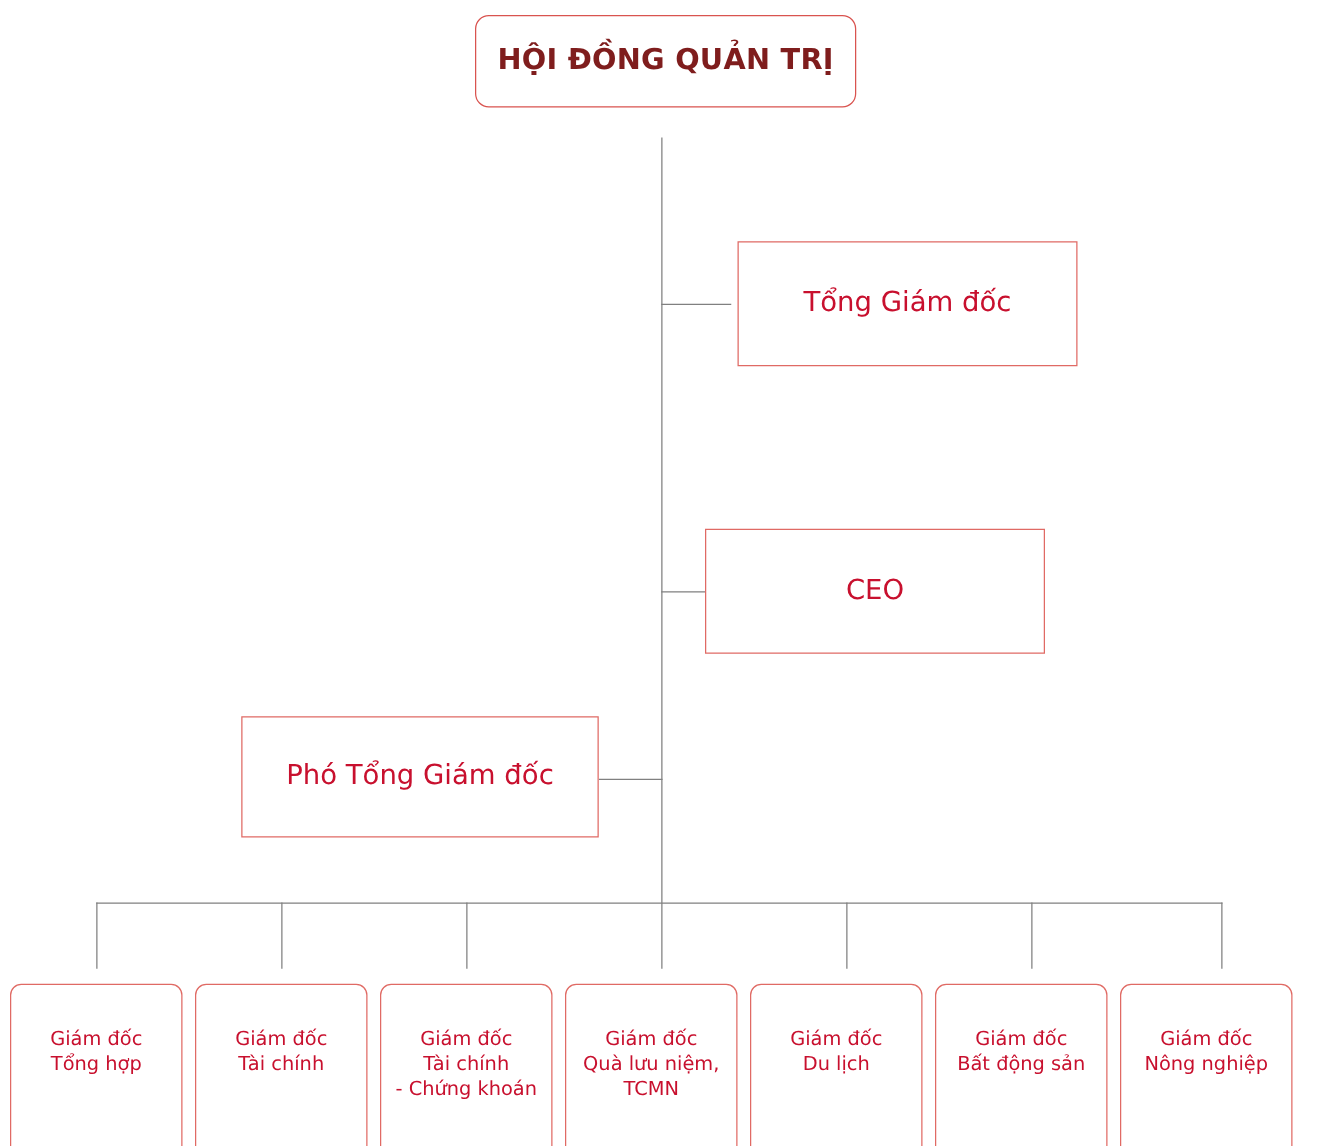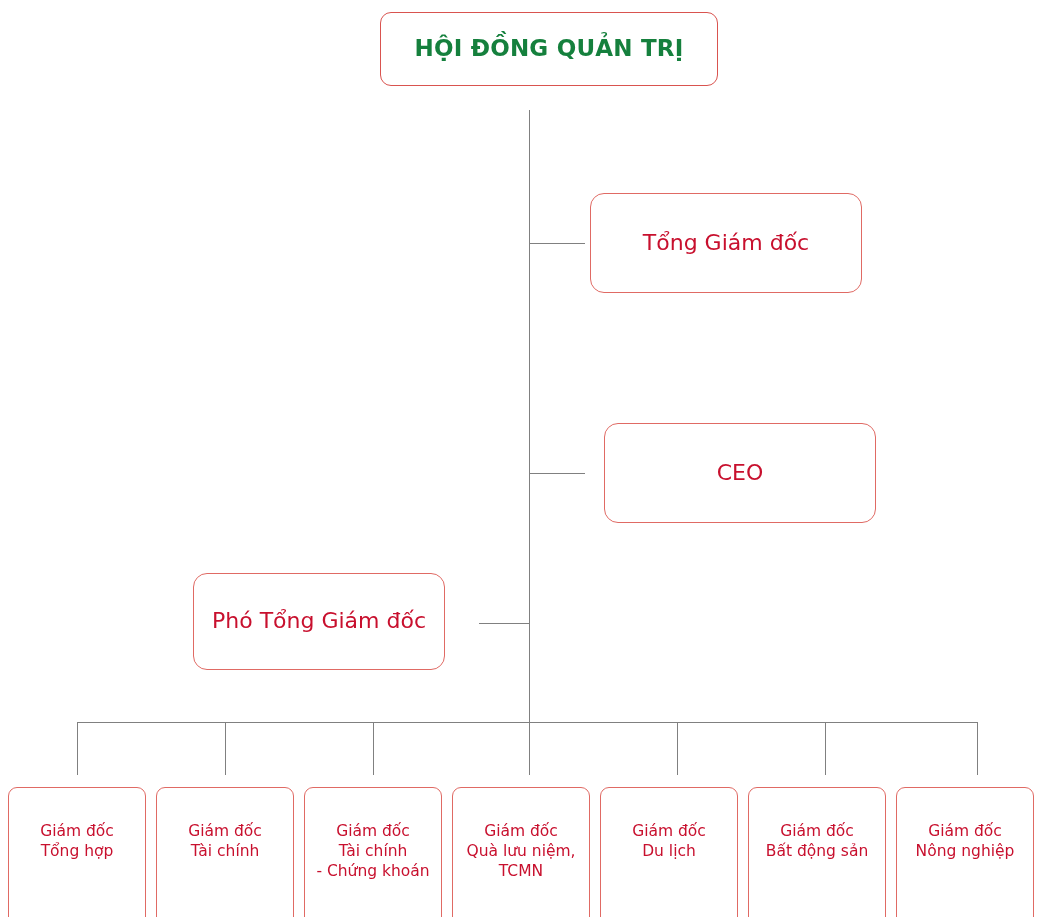--- a/index.html
+++ b/index.html
@@ -43,39 +43,39 @@
     align-items: center;
     justify-content: center;
     text-align: center;
     line-height: 1.28;
     white-space: pre-line;
   }
 
   .node-root {
     left: 380px;
     top: 12px;
-    width: 338px;
+    width: 305px;
     height: 74px;
     font-size: 23px;
     font-weight: bold;
     letter-spacing: 0.2px;
     border-radius: 11px;
     border-color: #d9534f;
-    color: #15803d;
+    color: #7f1d1d;
   }
 
   .node-exec {
     width: 272px;
     height: 100px;
     font-size: 22px;
-    border-radius: 14px;
+    border-radius: 0;
   }
   .node-gd   { left: 590px; top: 193px; }
-  .node-ceo  { left: 604px; top: 423px; }
-  .node-pgd  { left: 193px; top: 573px; width: 252px; height: 97px; }
+  .node-ceo  { left: 564px; top: 423px; }
+  .node-pgd  { left: 193px; top: 573px; width: 286px; height: 97px; }
 
   .node-leaf {
     top: 787px;
     width: 138px;
     height: 160px;
     font-size: 15.5px;
     border-radius: 9px;
     align-items: flex-start;
     padding-top: 34px;
   }

